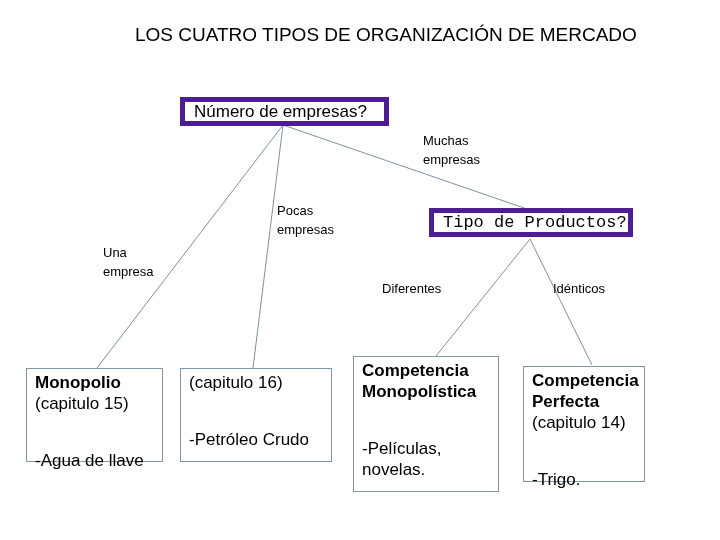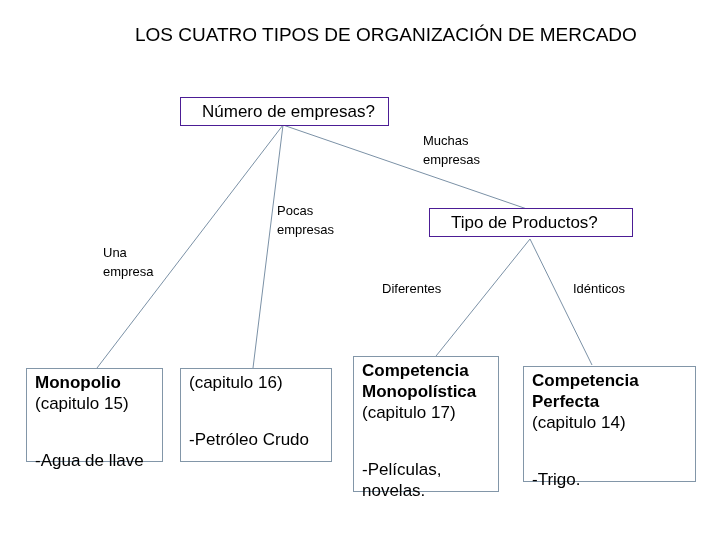--- a/index.html
+++ b/index.html
@@ -26,54 +26,54 @@
     position: absolute;
     left: 0;
     top: 0;
     width: 720px;
     height: 540px;
     pointer-events: none;
   }
   .qbox {
     position: absolute;
     box-sizing: border-box;
-    border: 1px solid #4c1d95;
+    border: 5px solid #4c1d95;
     background: #ffffff;
     display: flex;
     align-items: center;
-    padding-left: 21px;
+    padding-left: 9px;
     font-size: 17px;
     white-space: nowrap;
   }
   .qbox.numero { left: 180px; top: 97px; width: 209px; height: 29px; }
-  .qbox.tipo   { left: 429px; top: 208px; width: 204px; height: 29px; }
+  .qbox.tipo   { left: 429px; top: 208px; width: 204px; height: 29px; font-family: Liberation Mono, monospace; }
   .branch-label {
     position: absolute;
     font-size: 13px;
     line-height: 19px;
     white-space: pre-line;
   }
   .branch-label.una        { left: 103px; top: 243px; }
   .branch-label.pocas      { left: 277px; top: 201px; }
   .branch-label.muchas     { left: 423px; top: 131px; }
   .branch-label.diferentes { left: 382px; top: 279px; }
-  .branch-label.identicos  { left: 573px; top: 279px; }
+  .branch-label.identicos  { left: 553px; top: 279px; }
   .mbox {
     position: absolute;
     box-sizing: border-box;
     border: 1px solid #8296a8;
     background: #ffffff;
     padding: 3px 16px 0 8px;
     font-size: 17px;
     line-height: 21px;
   }
   .mbox.m0 { left: 26px;  top: 368px; width: 137px; height: 94px; }
   .mbox.m1 { left: 180px; top: 368px; width: 152px; height: 94px; }
   .mbox.m2 { left: 353px; top: 356px; width: 146px; height: 136px; }
-  .mbox.m3 { left: 523px; top: 366px; width: 173px; height: 116px; }
+  .mbox.m3 { left: 523px; top: 366px; width: 122px; height: 116px; }
   .mname { font-weight: bold; }
   .mexample { margin-top: 36px; }
 </style>
 </head>
 <body>
 
 <div class="slide">
 
   <div class="title">LOS CUATRO TIPOS DE ORGANIZACIÓN DE MERCADO</div>
 
@@ -108,21 +108,20 @@
     <div class="mexample">-Agua de llave</div>
   </div>
 
   <div class="mbox m1">
     <div class="mchapter">(capitulo 16)</div>
     <div class="mexample">-Petróleo Crudo</div>
   </div>
 
   <div class="mbox m2">
     <div class="mname">Competencia Monopolística</div>
-    <div class="mchapter">(capitulo 17)</div>
     <div class="mexample">-Películas, novelas.</div>
   </div>
 
   <div class="mbox m3">
     <div class="mname">Competencia Perfecta</div>
     <div class="mchapter">(capitulo 14)</div>
     <div class="mexample">-Trigo.</div>
   </div>
 
 </div>

